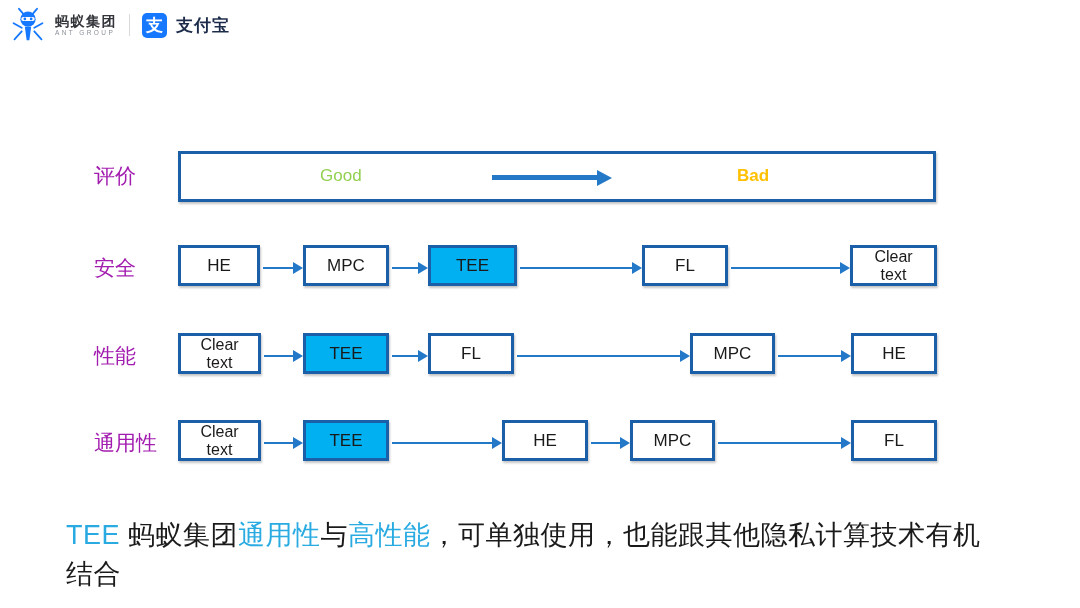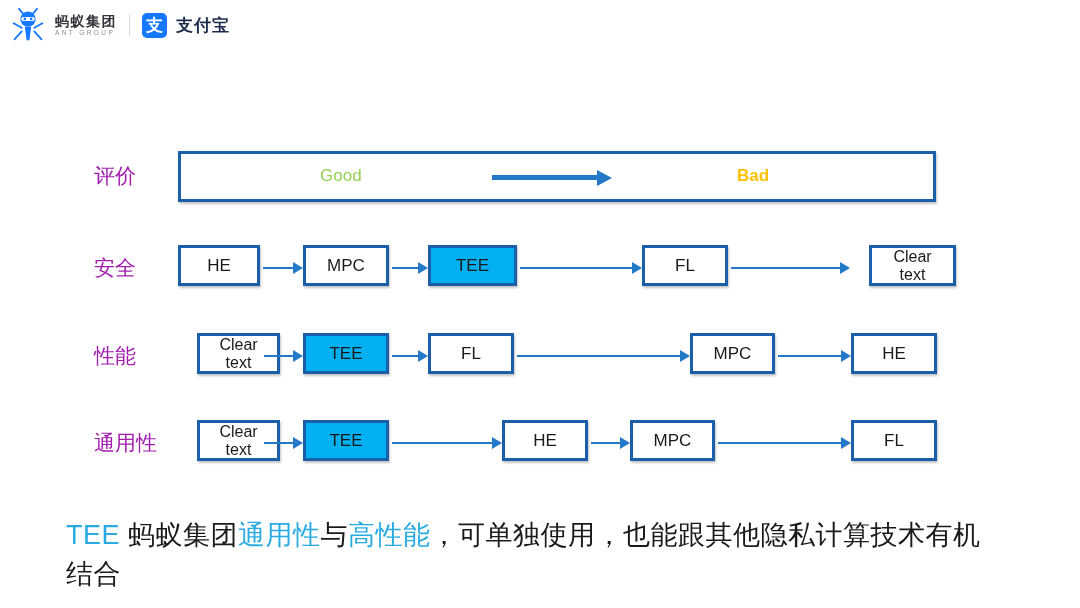--- a/index.html
+++ b/index.html
@@ -36,21 +36,21 @@
   .eval-bad{position:absolute;left:556px;top:12px;font-size:17px;font-weight:bold;color:var(--bad);}
   .eval-arrow{position:absolute;left:311px;top:21px;width:106px;height:5px;background:var(--arrow);}
   .eval-arrow .head{position:absolute;right:-14px;top:-5.5px;width:0;height:0;
     border-left:15px solid var(--arrow);border-top:8px solid transparent;border-bottom:8px solid transparent;}
 
   .tech-box{position:absolute;height:41px;background:#fff;border:3px solid var(--border);
     display:flex;align-items:center;justify-content:center;text-align:center;
     font-size:17px;color:var(--ink);box-shadow:1px 2px 2px rgba(90,90,90,.35);
     white-space:pre-line;line-height:1.12;}
   .tech-box.hl{background:var(--hl);}
-  .tech-box.small{font-size:16px;margin-left:19px;}
+  .tech-box.small{font-size:16px;}
 
   .flow-arrow{position:absolute;height:2px;background:var(--arrow);}
   .flow-arrow .head{position:absolute;right:-9px;top:-5px;width:0;height:0;
     border-left:10px solid var(--arrow);border-top:6px solid transparent;border-bottom:6px solid transparent;}
 
   
   .footnote{position:absolute;left:66px;top:516px;width:930px;font-size:27px;
     line-height:39px;color:var(--ink);letter-spacing:.5px;}
   .footnote .accent{color:var(--accent);}
 </style>

